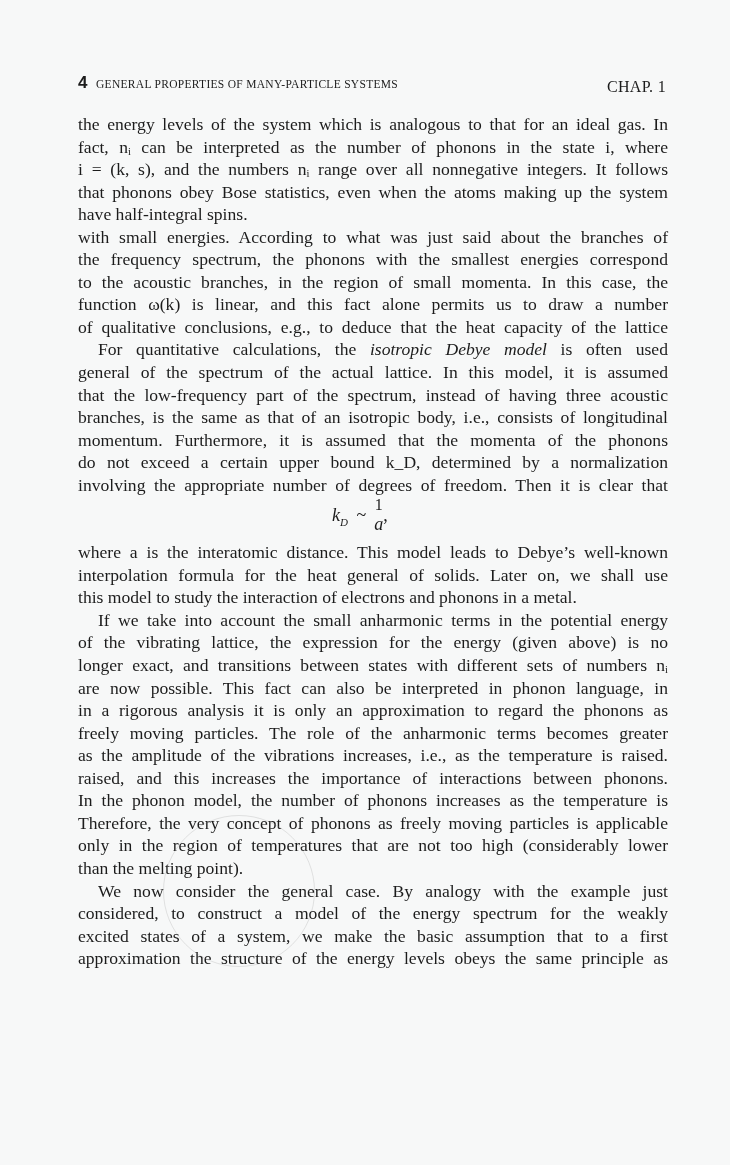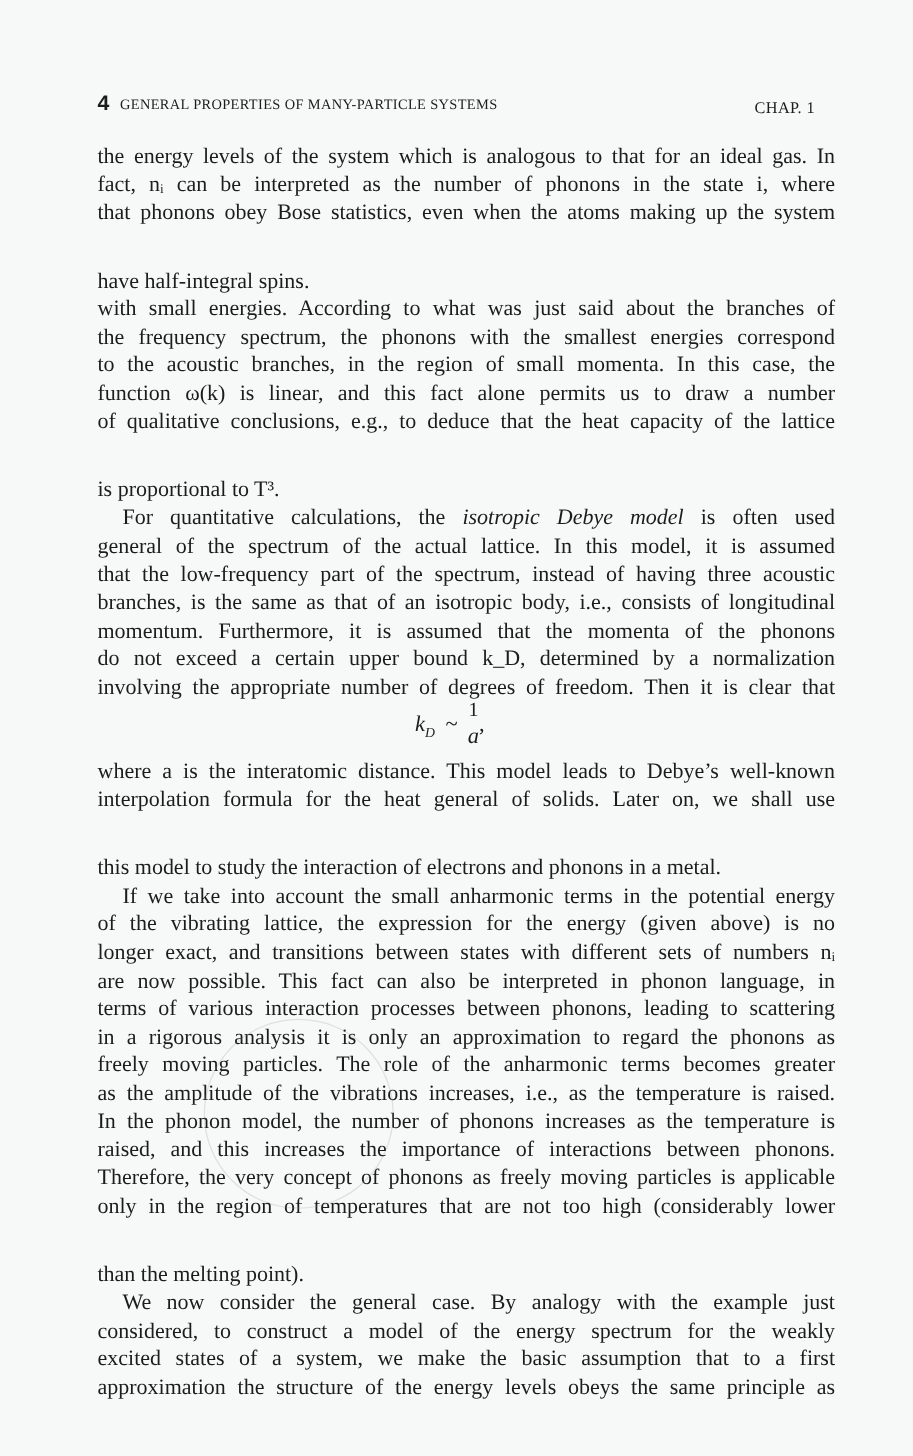--- a/index.html
+++ b/index.html
@@ -40,42 +40,41 @@
     }
     .running-head .title {
       position: absolute;
       left: 18px;
       top: 2px;
       font-size: 11.5px;
       text-transform: uppercase;
     }
     .running-head .chap {
       position: absolute;
-      right: 16px;
+      right: 2px;
       top: 2px;
-      font-size: 13px;
+      font-size: 16px;
     }
     .body-text {
       position: absolute;
       top: 113px;
       left: 0;
       width: 590px;
       font-size: 17.6px;
       line-height: 22.55px;
     }
     .line {
       display: block;
       height: 22.55px;
       white-space: nowrap;
       text-align: justify;
       text-align-last: justify;
     }
     .line.last {
       text-align-last: left;
-      margin-top: 32px;
     }
     .line.indent {
       padding-left: 20px;
     }
     .equation {
       display: block;
       height: 45px;
       position: relative;
     }
     .equation .eq-inner {
@@ -116,31 +115,31 @@
     <span class="pno">4</span>
     <span class="title">General Properties of Many-Particle Systems</span>
     <span class="chap">CHAP. 1</span>
   </div>
 
   <div class="body-text">
 
     <div>
       <span class="line">the energy levels of the system which is analogous to that for an ideal gas.   In</span>
       <span class="line">fact, nᵢ can be interpreted as the number of phonons in the state i, where</span>
+      <span class="line">i = (k, s), and the numbers nᵢ range over all nonnegative integers.   It follows</span>
       <span class="line">that phonons obey Bose statistics, even when the atoms making up the system</span>
       <span class="line last">have half-integral spins.</span>
     </div>
 
     <div>
       <span class="line">with small energies.   According to what was just said about the branches of</span>
       <span class="line">the frequency spectrum, the phonons with the smallest energies correspond</span>
       <span class="line">to the acoustic branches, in the region of small momenta.   In this case, the</span>
       <span class="line">function ω(k) is linear, and this fact alone permits us to draw a number</span>
       <span class="line">of qualitative conclusions, e.g., to deduce that the heat capacity of the lattice</span>
-      <span class="line last">is proportional to T³.</span>
     </div>
 
     <div>
       <span class="line indent"><span>For quantitative calculations, the </span><em>isotropic Debye model</em><span> is often used</span></span>
       <span class="line">general of the spectrum of the actual lattice.   In this model, it is assumed</span>
       <span class="line">that the low-frequency part of the spectrum, instead of having three acoustic</span>
       <span class="line">branches, is the same as that of an isotropic body, i.e., consists of longitudinal</span>
       <span class="line">momentum.   Furthermore, it is assumed that the momenta of the phonons</span>
       <span class="line">do not exceed a certain upper bound k_D, determined by a normalization</span>
       <span class="line">involving the appropriate number of degrees of freedom.   Then it is clear that</span>
@@ -156,26 +155,25 @@
       <span class="line">where a is the interatomic distance.   This model leads to Debye’s well-known</span>
       <span class="line">interpolation formula for the heat general of solids.   Later on, we shall use</span>
       <span class="line last">this model to study the interaction of electrons and phonons in a metal.</span>
     </div>
 
     <div>
       <span class="line indent">If we take into account the small anharmonic terms in the potential energy</span>
       <span class="line">of the vibrating lattice, the expression for the energy (given above) is no</span>
       <span class="line">longer exact, and transitions between states with different sets of numbers nᵢ</span>
       <span class="line">are now possible.   This fact can also be interpreted in phonon language, in</span>
-      <span class="line">terms of various interaction processes between phonons, leading to scattering</span>
       <span class="line">in a rigorous analysis it is only an approximation to regard the phonons as</span>
       <span class="line">freely moving particles.   The role of the anharmonic terms becomes greater</span>
       <span class="line">as the amplitude of the vibrations increases, i.e., as the temperature is raised.</span>
+      <span class="line">raised, and this increases the importance of interactions between phonons.</span>
       <span class="line">In the phonon model, the number of phonons increases as the temperature is</span>
-      <span class="line">raised, and this increases the importance of interactions between phonons.</span>
       <span class="line">Therefore, the very concept of phonons as freely moving particles is applicable</span>
       <span class="line">only in the region of temperatures that are not too high (considerably lower</span>
       <span class="line last">than the melting point).</span>
     </div>
 
     <div>
       <span class="line indent">We now consider the general case.   By analogy with the example just</span>
       <span class="line">considered, to construct a model of the energy spectrum for the weakly</span>
       <span class="line">excited states of a system, we make the basic assumption that to a first</span>
       <span class="line">approximation the structure of the energy levels obeys the same principle as</span>

